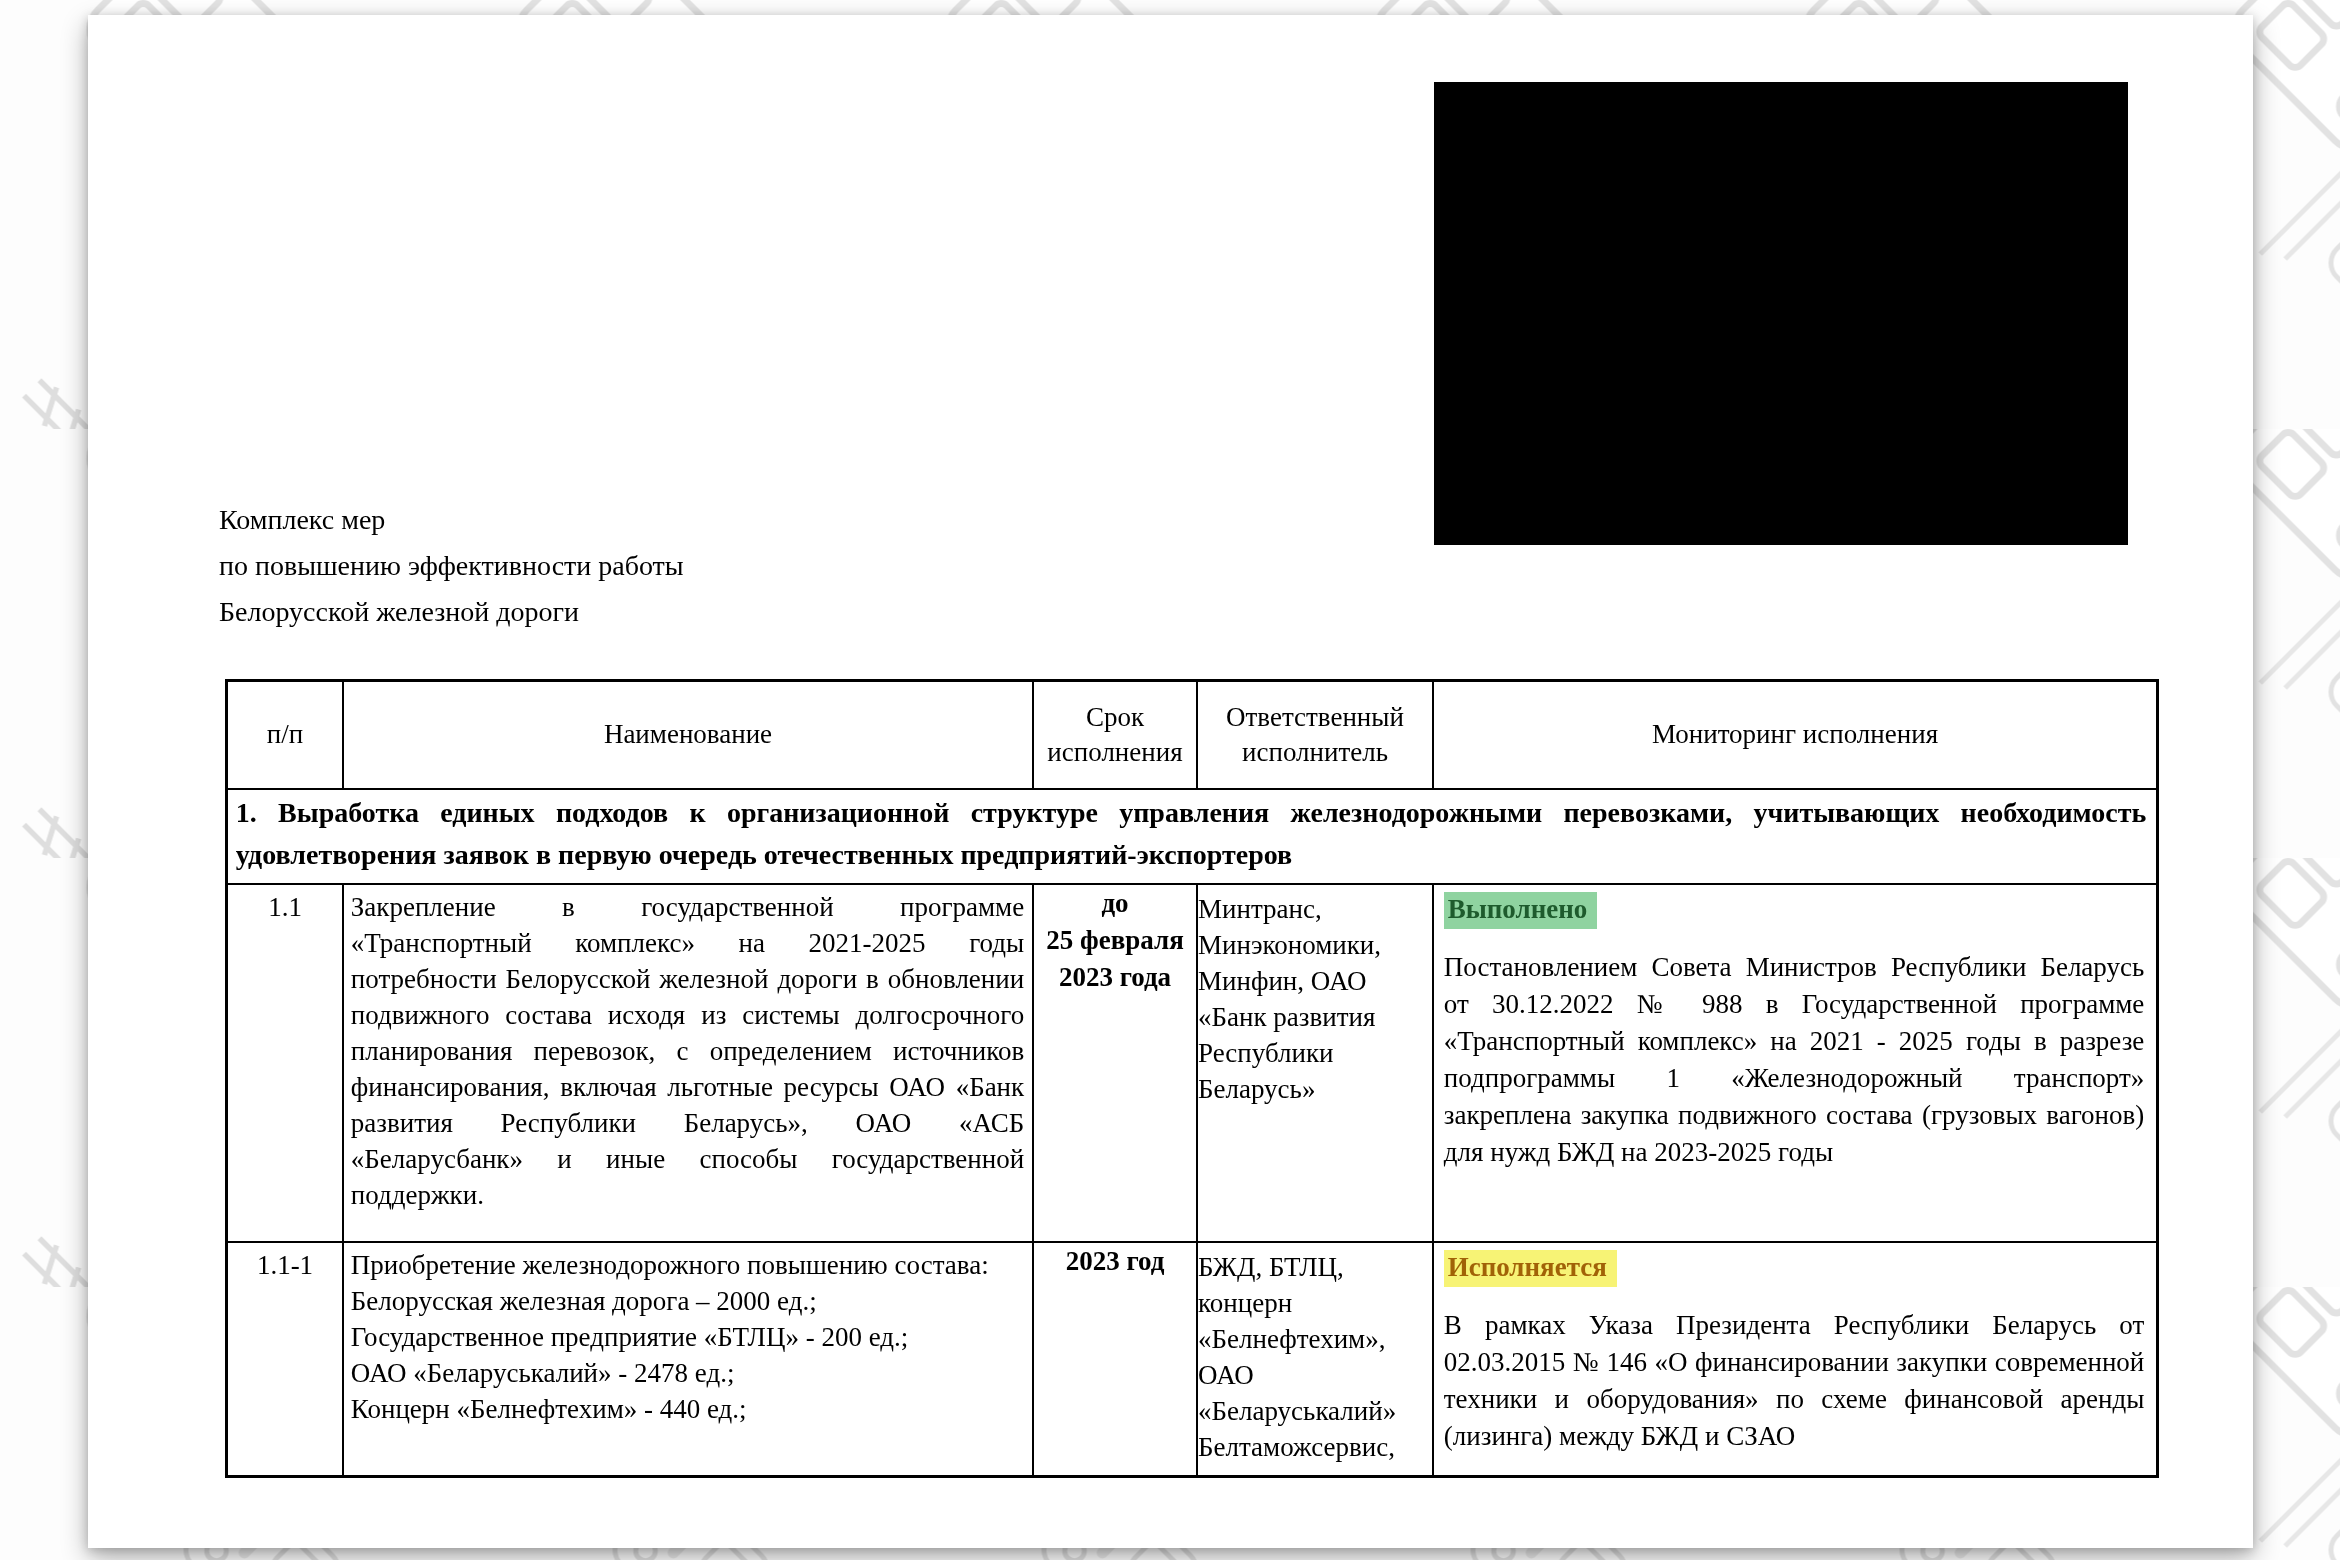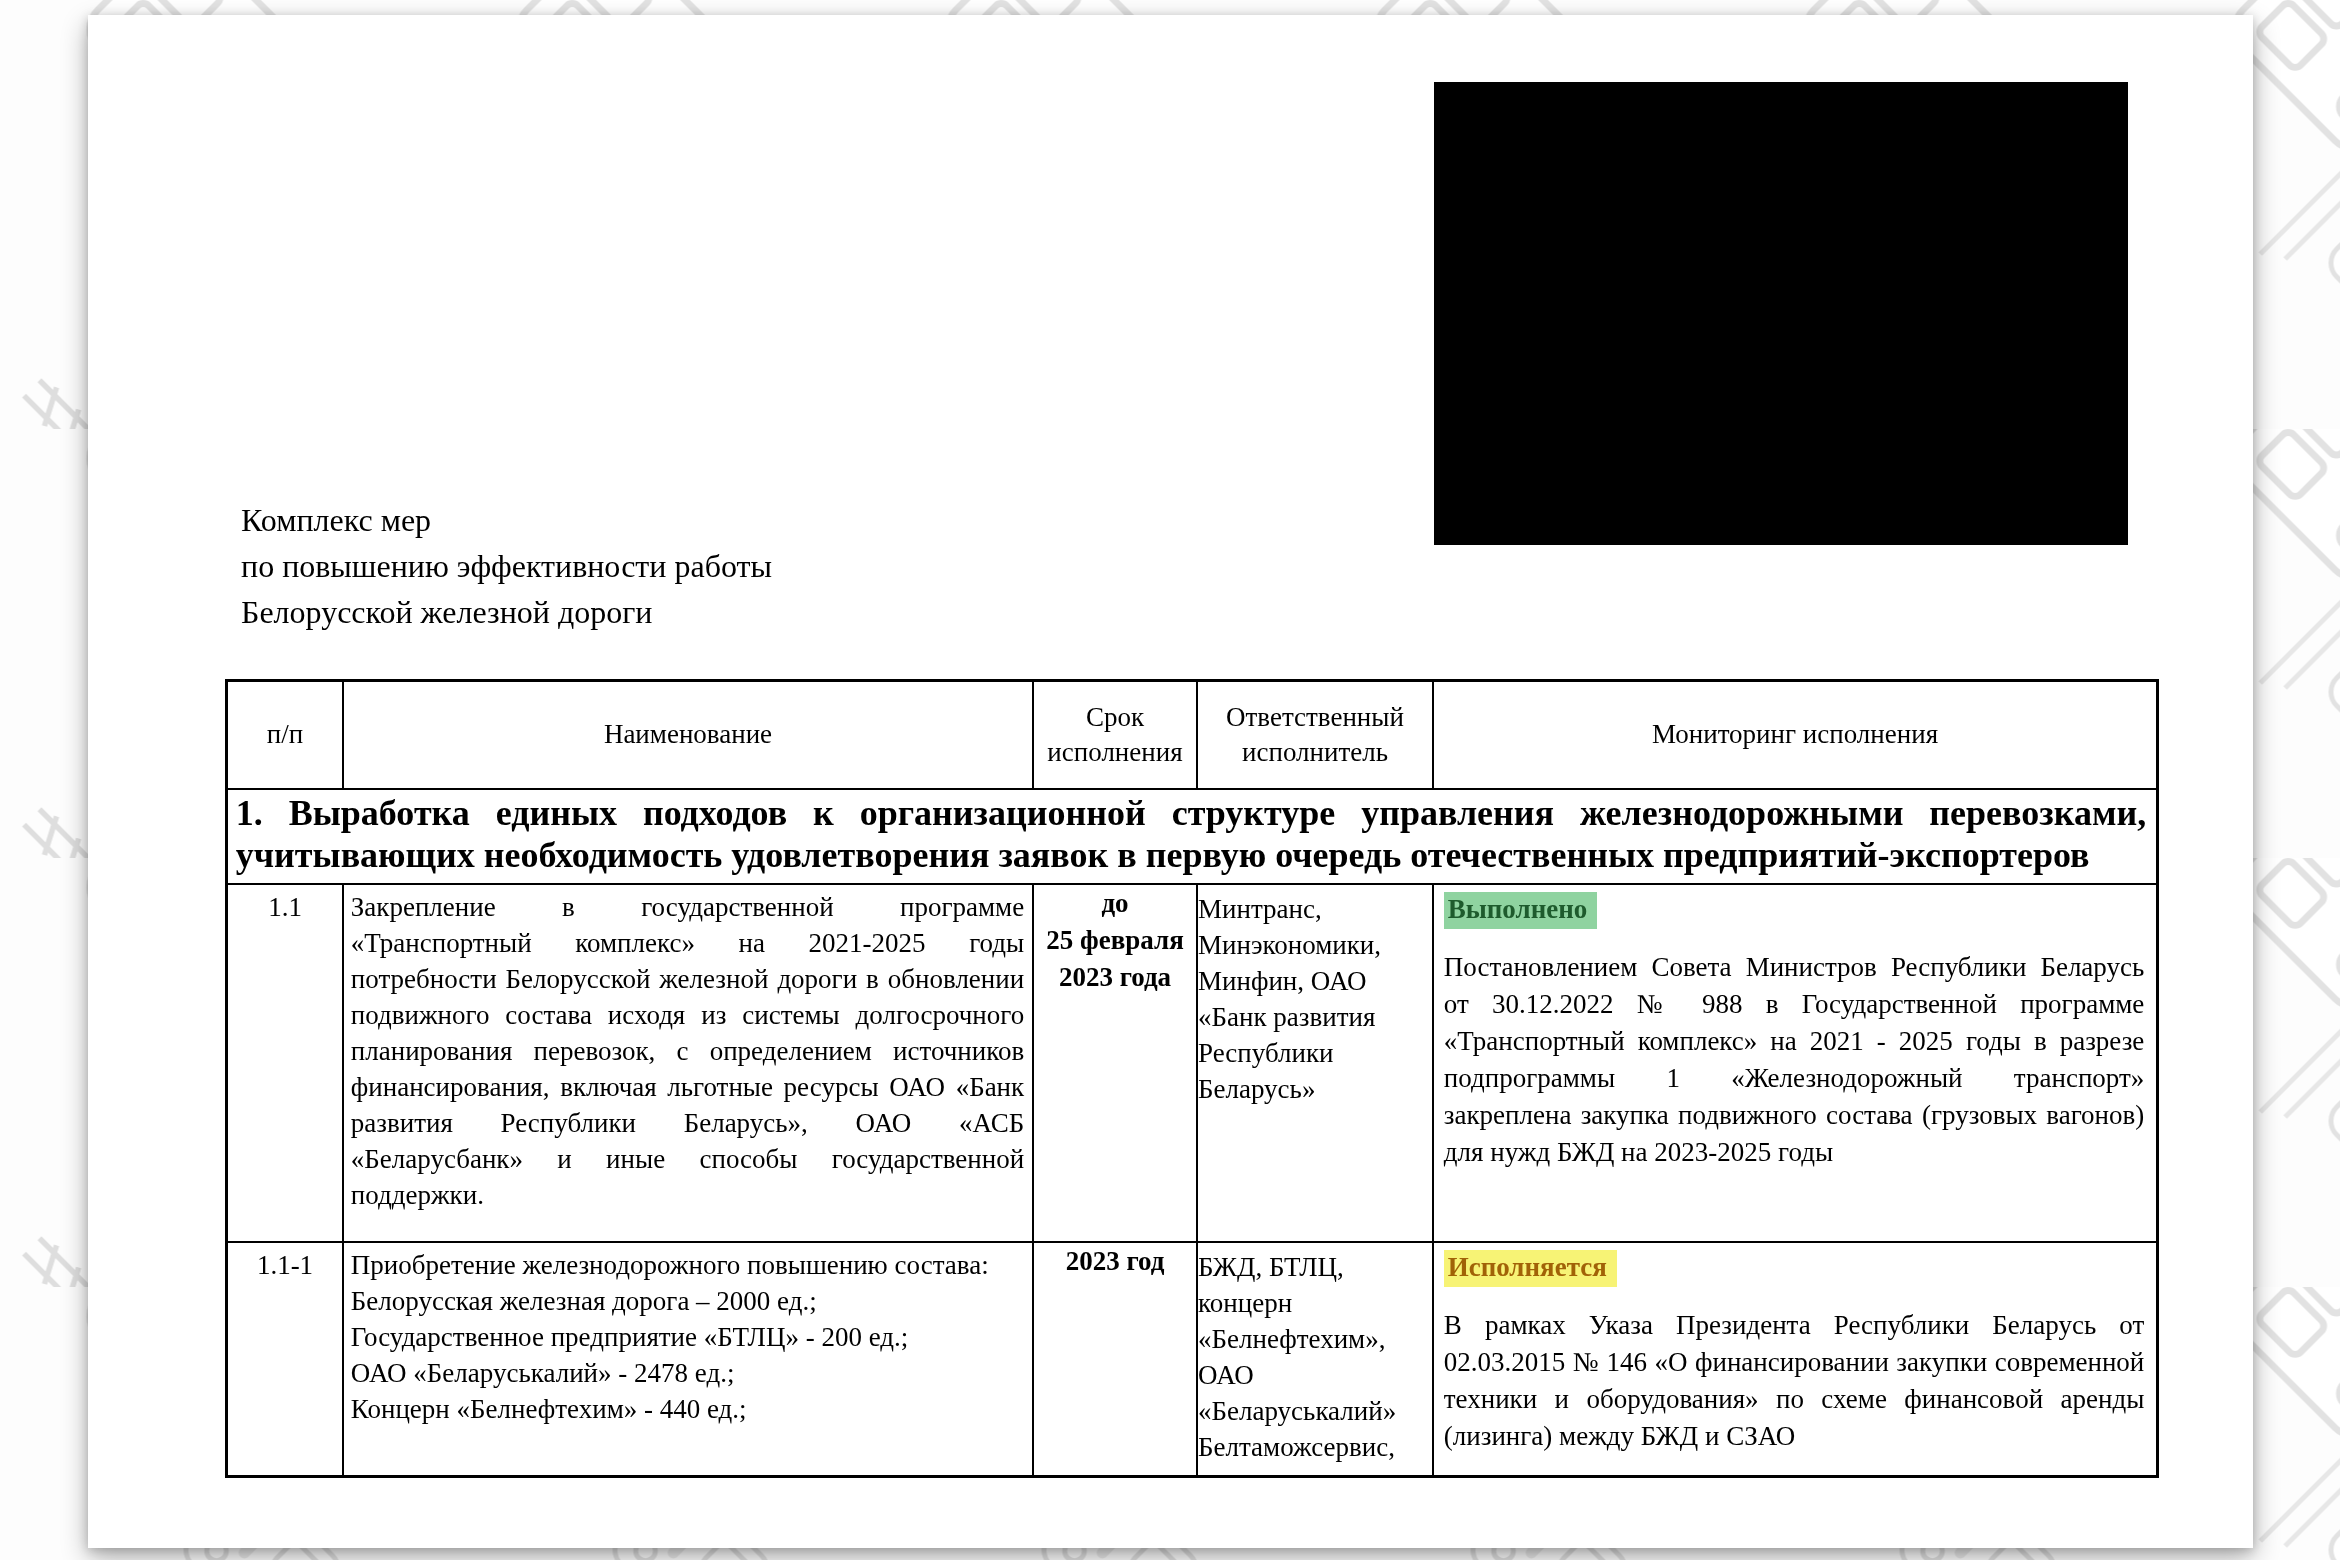--- a/index.html
+++ b/index.html
@@ -2,31 +2,31 @@
 <html><head>
 <meta charset="utf-8">
 <style>
   html,body{margin:0;padding:0;background:#fdfdfd;}
   .stage{position:relative;width:2341px;height:1560px;overflow:hidden;
          font-family:"Liberation Serif","DejaVu Serif",serif;color:#000;}
   .bg{position:absolute;left:0;top:0;}
   .page{position:absolute;left:88px;top:14.6px;width:2165px;height:1533px;background:#ffffff;
         box-shadow:0 9.8px 25px rgba(0,0,0,.32), 0 2px 9.8px rgba(0,0,0,.18);}
   .redaction{position:absolute;left:1346px;top:67px;width:694px;height:463px;background:#000;}
-  .title{position:absolute;left:153px;top:482px;font-size:32px;line-height:46px;}
+  .title{position:absolute;left:131px;top:482px;font-size:28px;line-height:46px;}
   .tbl{position:absolute;left:137px;top:664px;width:1934px;height:799px;
        border:3.9px solid #000;box-sizing:border-box;font-size:27px;}
   .row{display:grid;grid-template-columns:116px 690px 164px 236px 1fr;box-sizing:border-box;}
   .row > div{box-sizing:border-box;border-right:2.9px solid #000;overflow:hidden;}
   .row > div:last-child{border-right:none;}
   .hrow{height:108px;border-bottom:2.9px solid #000;}
   .hrow > div{display:flex;align-items:center;justify-content:center;text-align:center;line-height:35px;}
   .srow{height:93px;border-bottom:2.9px solid #000;}
   .srow .scell{font-weight:bold;text-align:justify;padding:2px 9.8px 2px 7.8px;
-               font-size:36px;line-height:42px;}
+               font-size:28px;line-height:42px;}
   .r1{height:358px;border-bottom:2.9px solid #000;}
   .r2{height:233px;}
   .preline{white-space:pre-line;}
   .cell-num{text-align:center;padding-top:7.8px;}
   .cell-name{padding:4.9px 7.8px 3.9px 6.8px;line-height:36px;}
   .cell-name .intro{text-align:justify;margin:0;}
   .cell-name .item{text-align:left;}
   .cell-deadline{text-align:center;padding-top:0;line-height:37px;font-weight:bold;}
   .cell-exec{text-align:left;padding-top:6.8px;line-height:36px;}
   .cell-mon{padding:7.8px 11.7px 5.9px 9.8px;}

